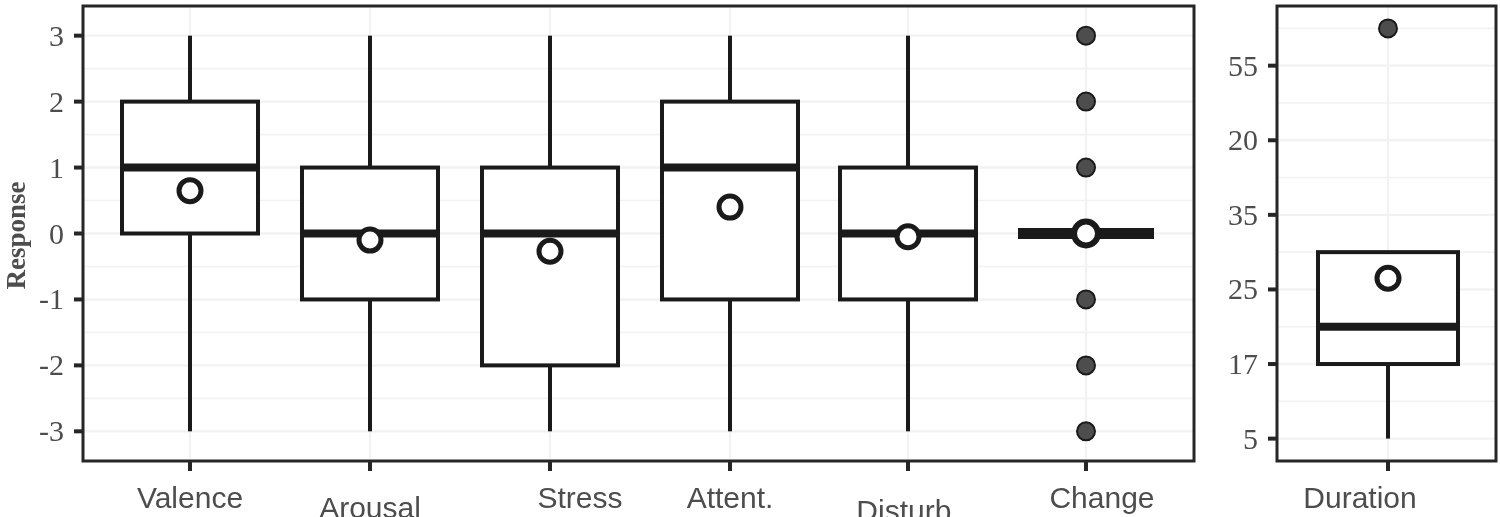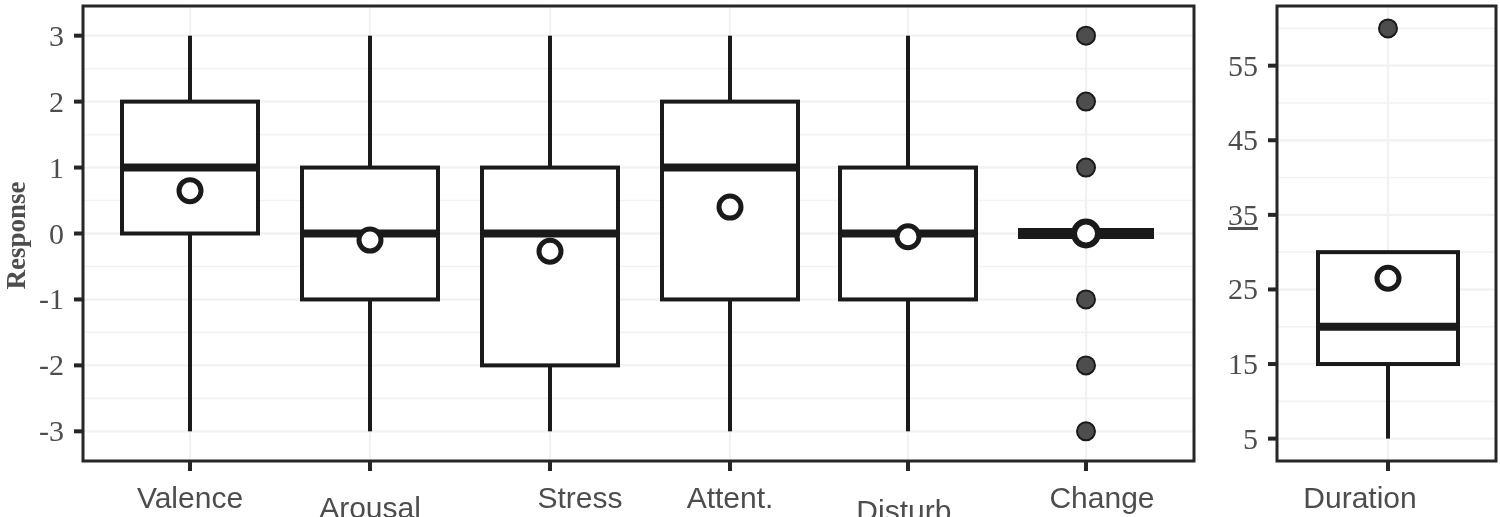--- a/index.html
+++ b/index.html
@@ -186,20 +186,20 @@
       <div class="tick-label" style="left: 0px; top: 299.442px; width: 64px;">-1</div>
       <div class="tick-label" style="left: 0px; top: 365.384px; width: 64px;">-2</div>
       <div class="tick-label" style="left: 0px; top: 431.326px; width: 64px;">-3</div>
       <div class="x-tick-label" style="left: 190px; top: 483px;">Valence</div>
       <div class="x-tick-label" style="left: 370px; top: 483px; margin-top: 10px;">Arousal</div>
       <div class="x-tick-label" style="left: 580px; top: 483px;">Stress</div>
       <div class="x-tick-label" style="left: 730px; top: 483px;">Attent.</div>
       <div class="x-tick-label" style="left: 908px; top: 496px; text-align: center;">Disturb.</div>
       <div class="x-tick-label" style="left: 1086px; top: 483px; margin-left: 16px;">Change</div>
       <div class="tick-label" style="left: 0px; top: 65.6721px; width: 1258px;">55</div>
-      <div class="tick-label" style="left: 0px; top: 140.262px; width: 1258px;">45</div>
-      <div class="tick-label" style="left: 0px; top: 214.852px; width: 1258px; text-decoration: underline;">35</div>
+      <div class="tick-label" style="left: 0px; top: 140.262px; width: 1258px;">20</div>
+      <div class="tick-label" style="left: 0px; top: 214.852px; width: 1258px;">35</div>
       <div class="tick-label" style="left: 0px; top: 289.443px; width: 1258px;">25</div>
-      <div class="tick-label" style="left: 0px; top: 364.033px; width: 1258px;">15</div>
+      <div class="tick-label" style="left: 0px; top: 364.033px; width: 1258px;">17</div>
       <div class="tick-label" style="left: 0px; top: 438.623px; width: 1258px;">5</div>
       <div class="x-tick-label" style="left: 1360px; top: 483px;">Duration</div>
     </div>
 </div>
 
 </body></html>

